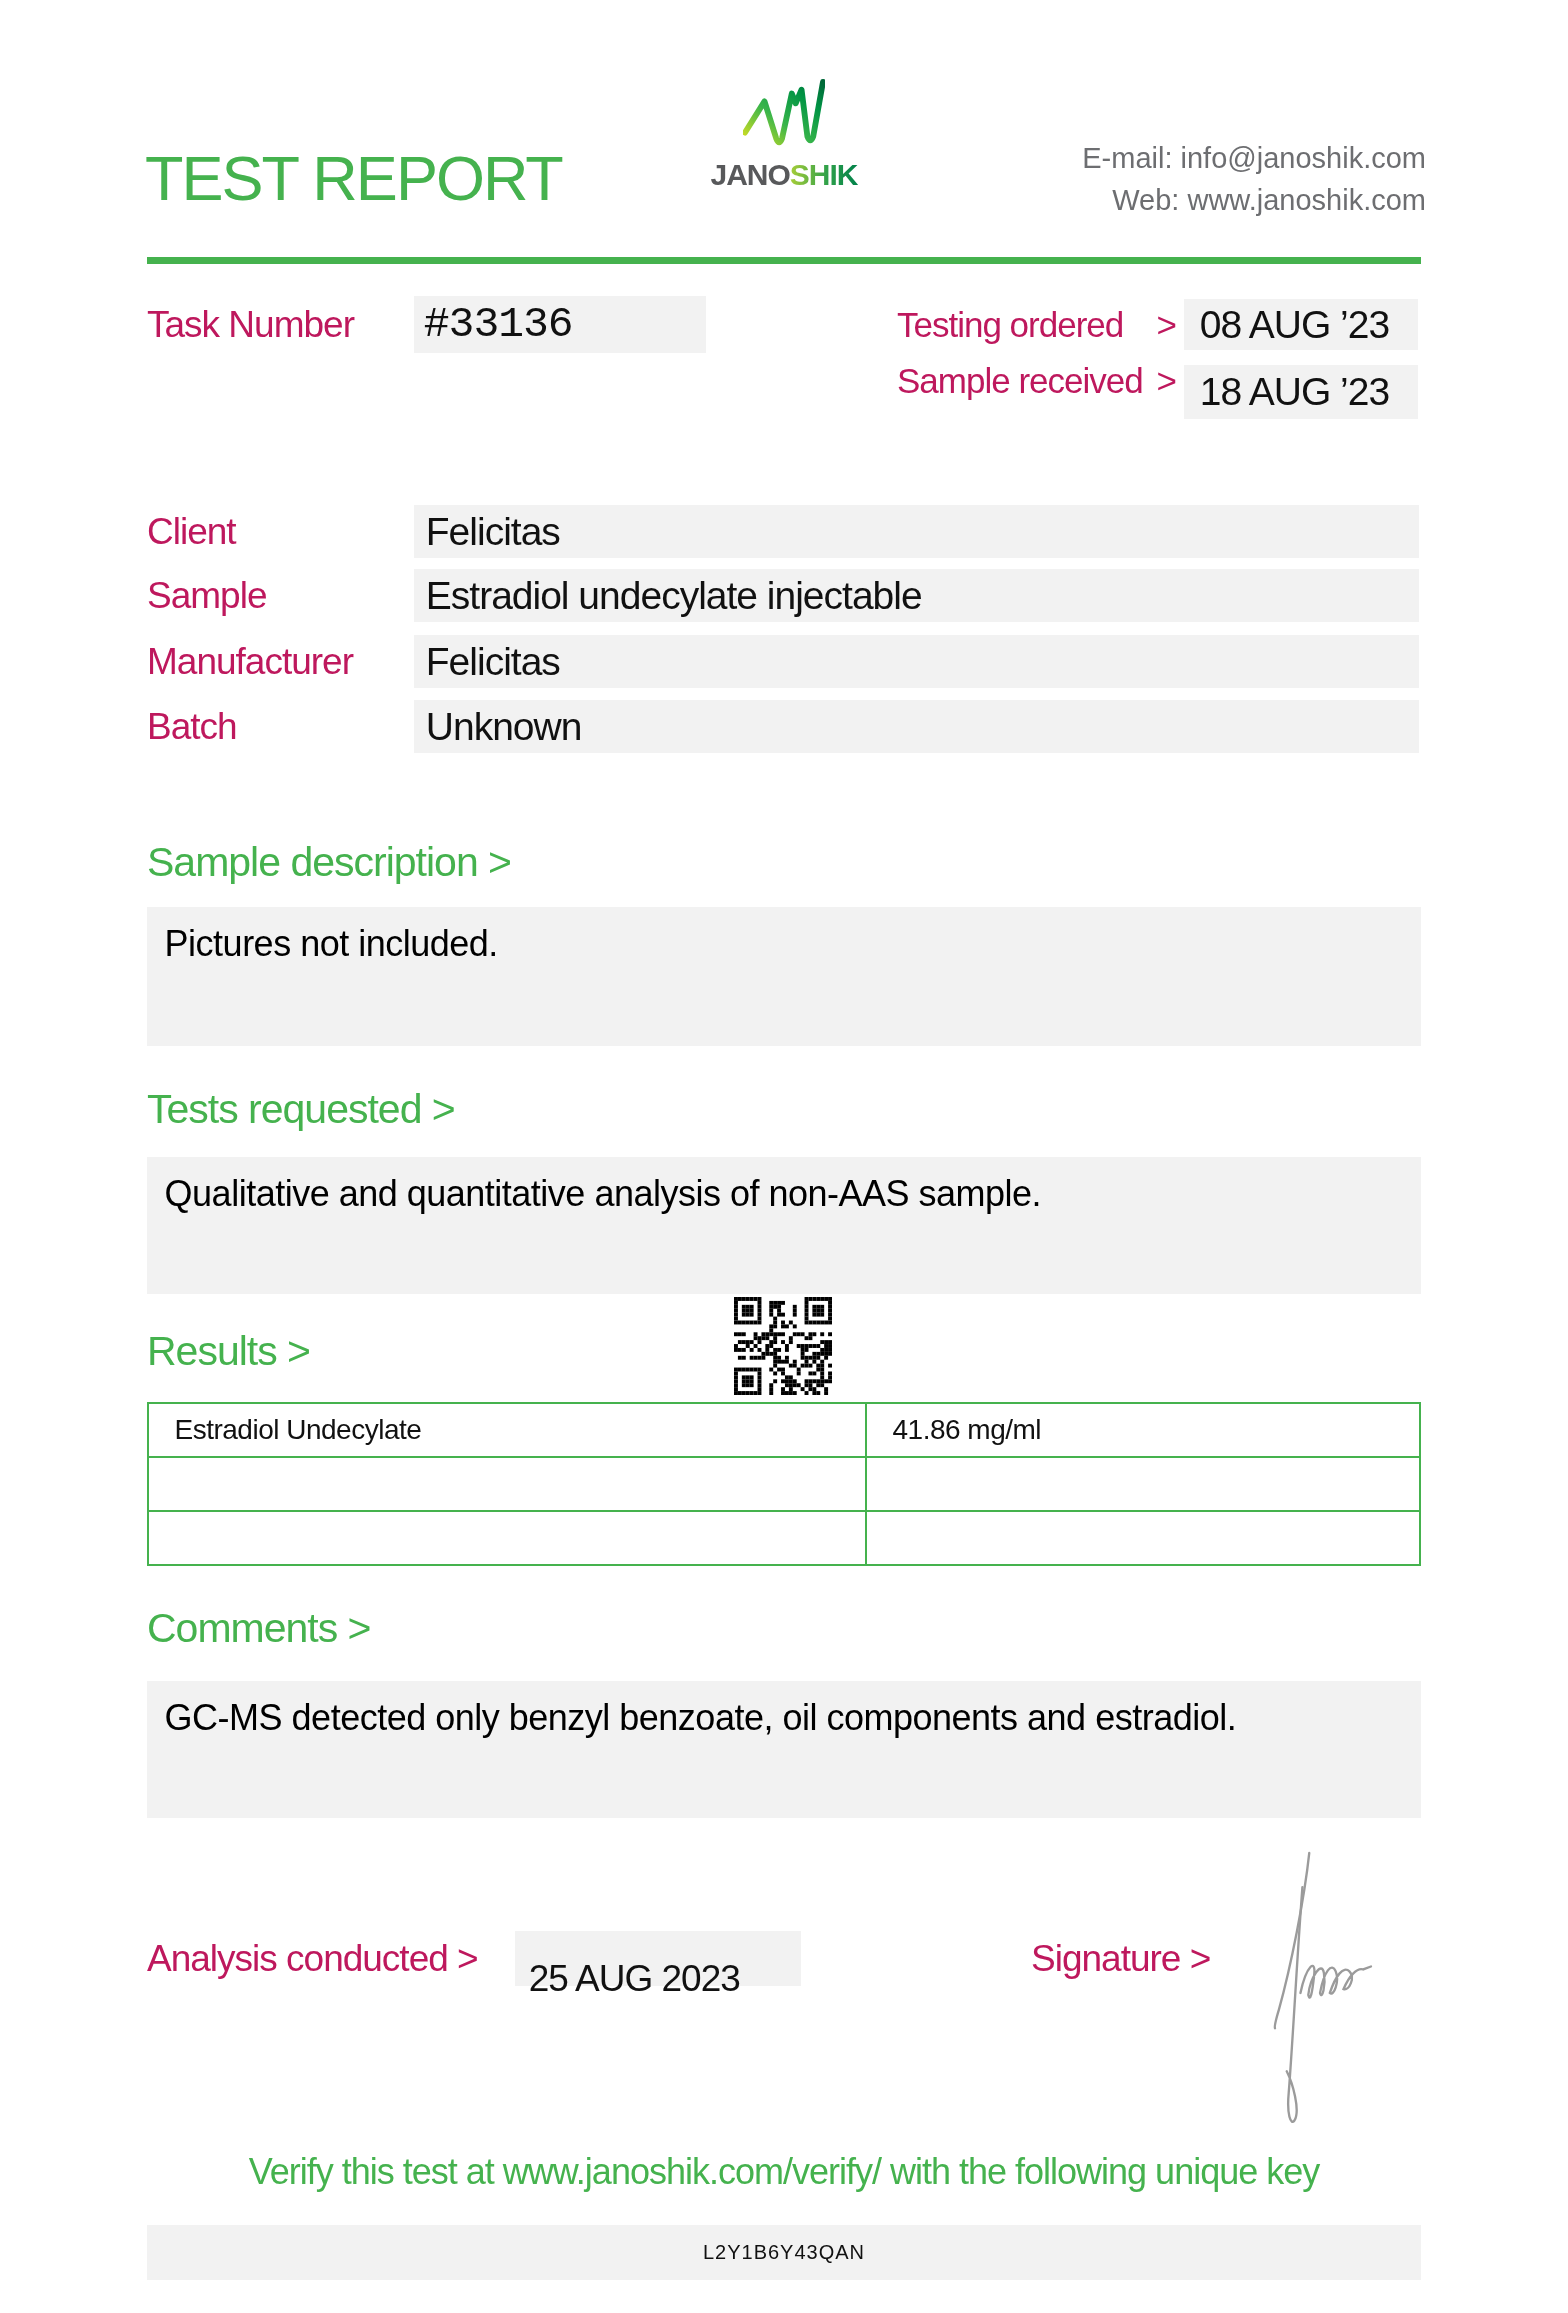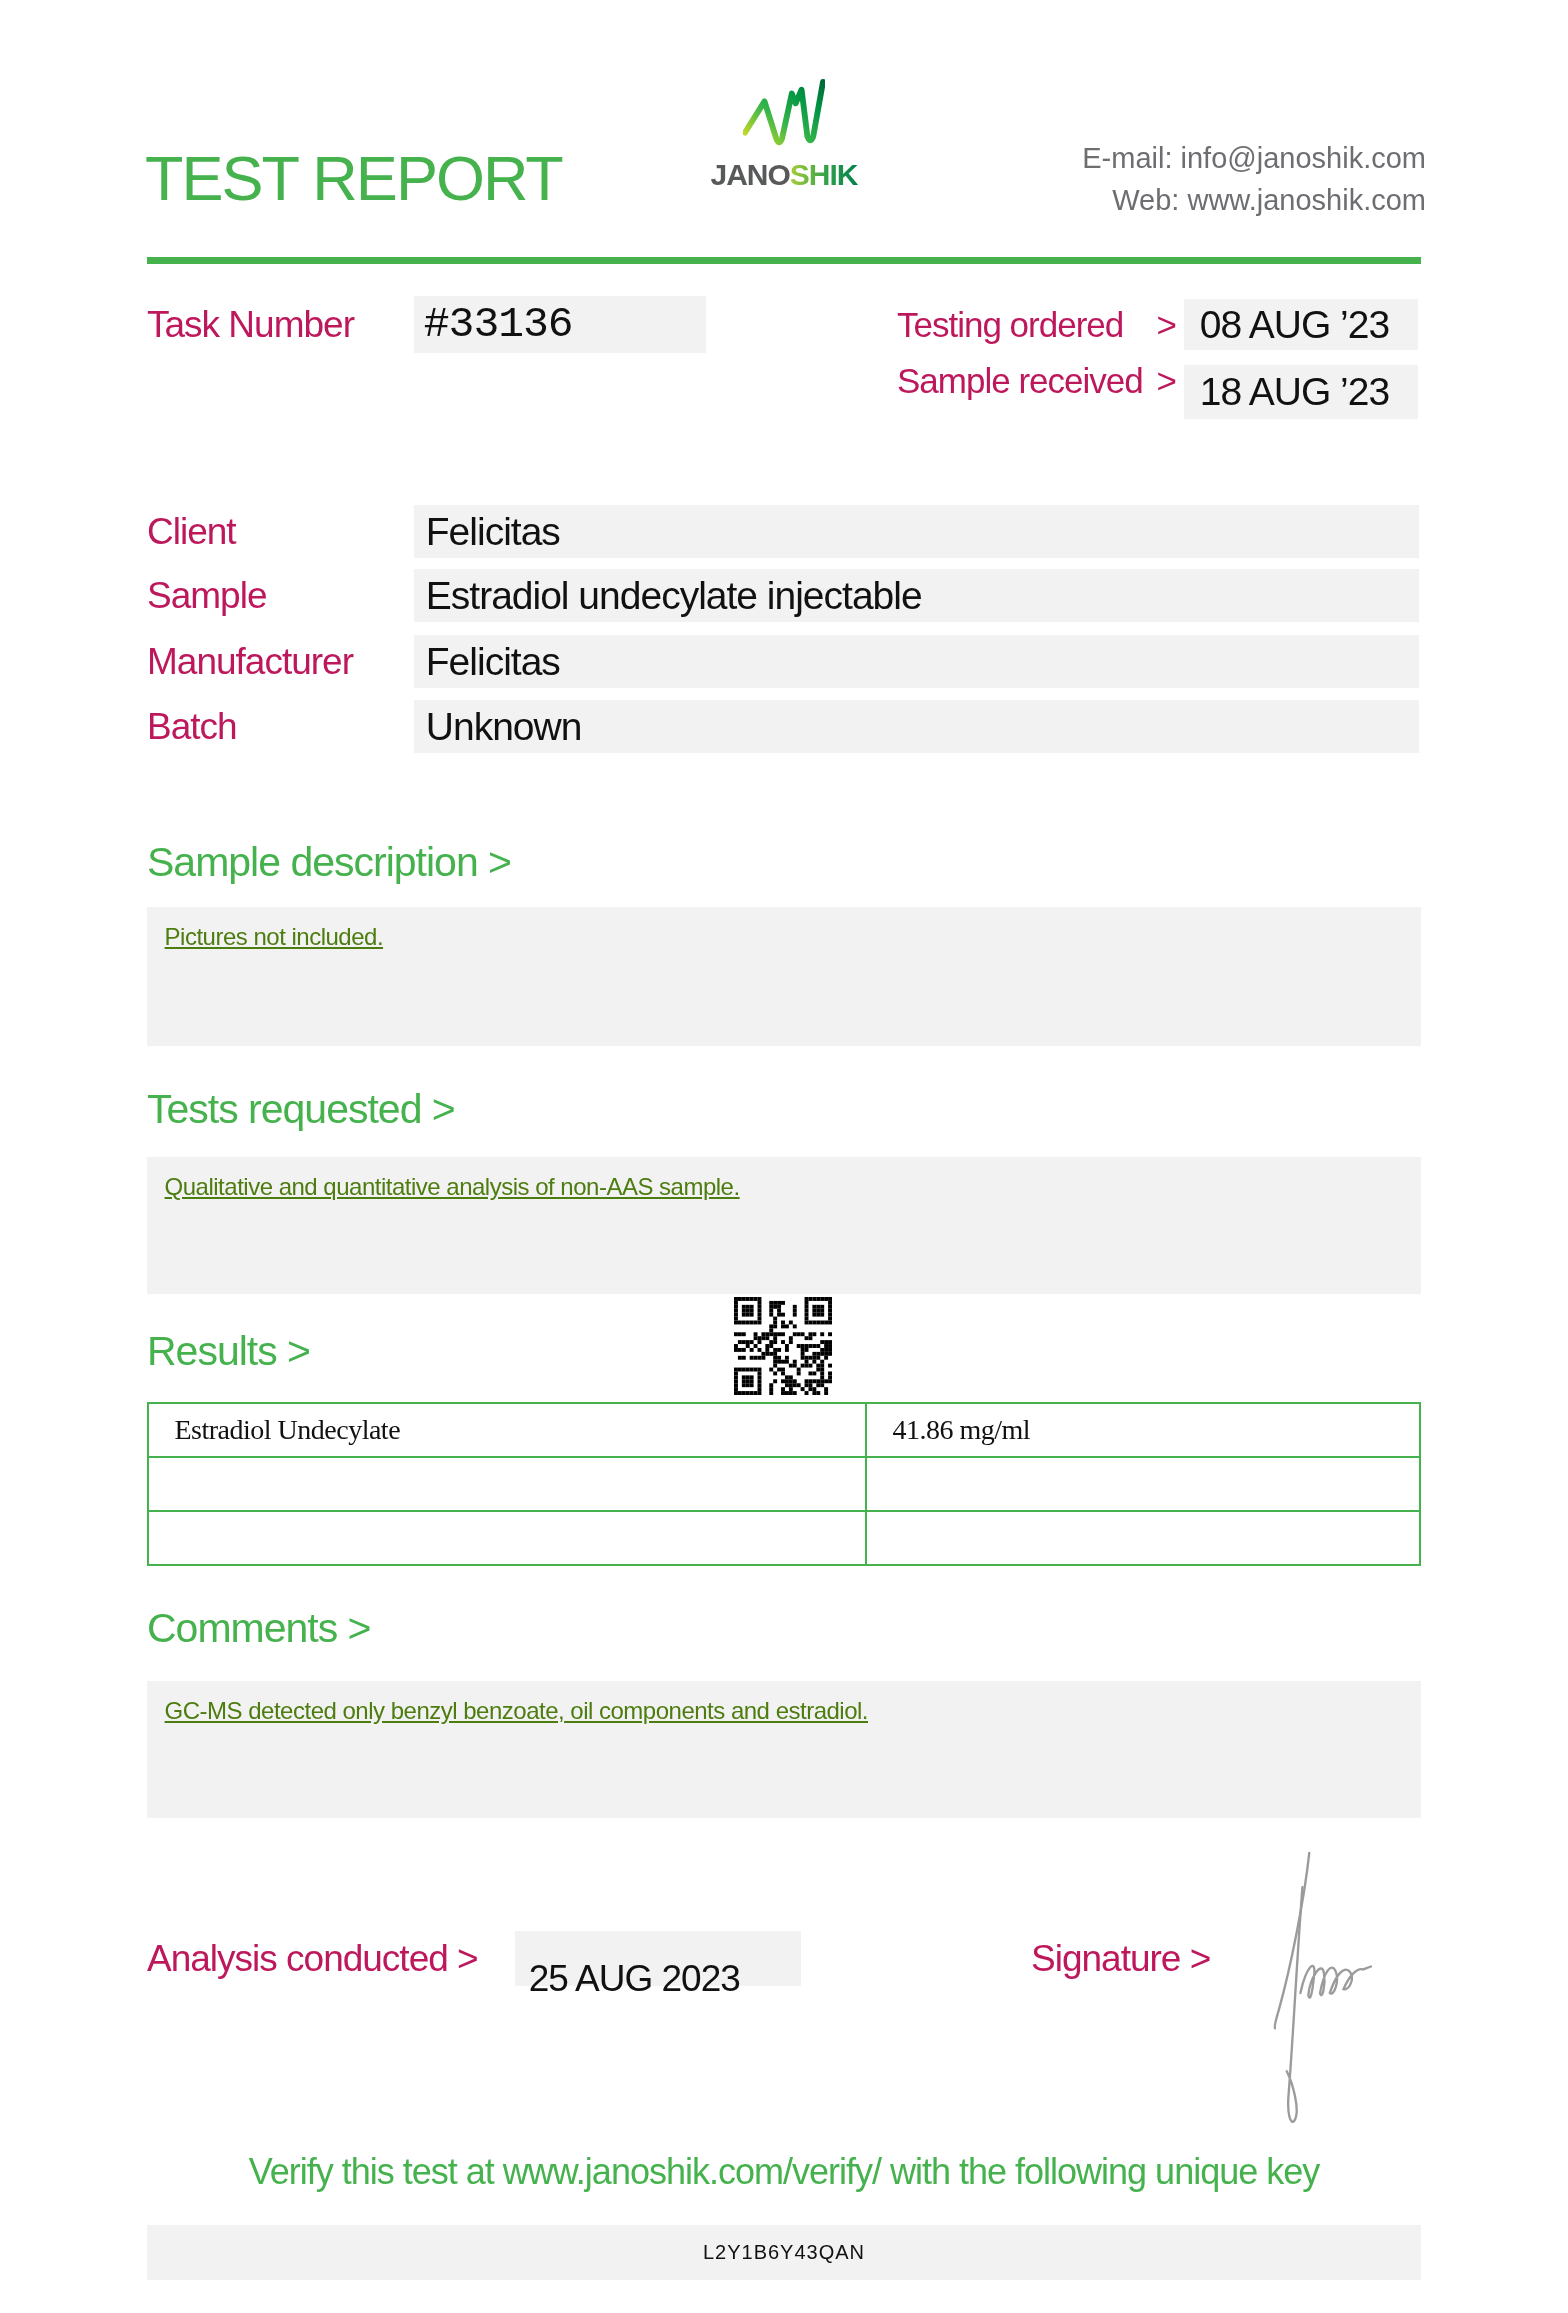--- a/index.html
+++ b/index.html
@@ -37,26 +37,26 @@
   .date-box .value{display:block;padding-left:15.7px;}
   .dl1{top:299px;height:51px;gap:33px;} .db1{top:299px;height:51px;} .db1 .value{line-height:51px;}
   .dl2{top:354px;height:54px;} .db2{top:365px;height:54px;} .db2 .value{line-height:54px;}
 
   .info-label{left:147px;line-height:53px;}
   .info-box{left:414px;width:1005px;height:53px;}
   .info-box .value{line-height:53px;padding-left:11.8px;display:block;}
 
   .section-heading{left:147px;font-size:41px;letter-spacing:-1px;color:#45b24e;white-space:nowrap;}
   .section-box{left:147px;width:1274px;}
-  .section-box .body-text{display:block;padding:15.7px 17.6px;font-size:24px;color:#4d7c0f;letter-spacing:-0.5px;text-decoration:underline;}
+  .section-box .body-text{display:block;padding:15.7px 17.6px;font-size:36px;color:#000000;letter-spacing:-0.5px;}
 
   .qr{left:734px;top:1297px;width:98px;height:98px;}
 
   .results-table{
-    left:147px;top:1402px;width:1274px;border-collapse:collapse;table-layout:fixed;font-family:Liberation Serif, serif;
+    left:147px;top:1402px;width:1274px;border-collapse:collapse;table-layout:fixed;
   }
   .results-table td{
     border:2.9px solid #45b24e;font-size:28px;letter-spacing:-0.5px;color:#111;
     padding:0 0 0 25.5px;height:52px;vertical-align:middle;background:#fff;
   }
   .results-table .col1{width:718px;}
   
   .sig-label{line-height:55px;}
   .analysis-label{left:147px;top:1931px;}
   .analysis-box{left:515px;top:1931px;width:286px;height:55px;}

